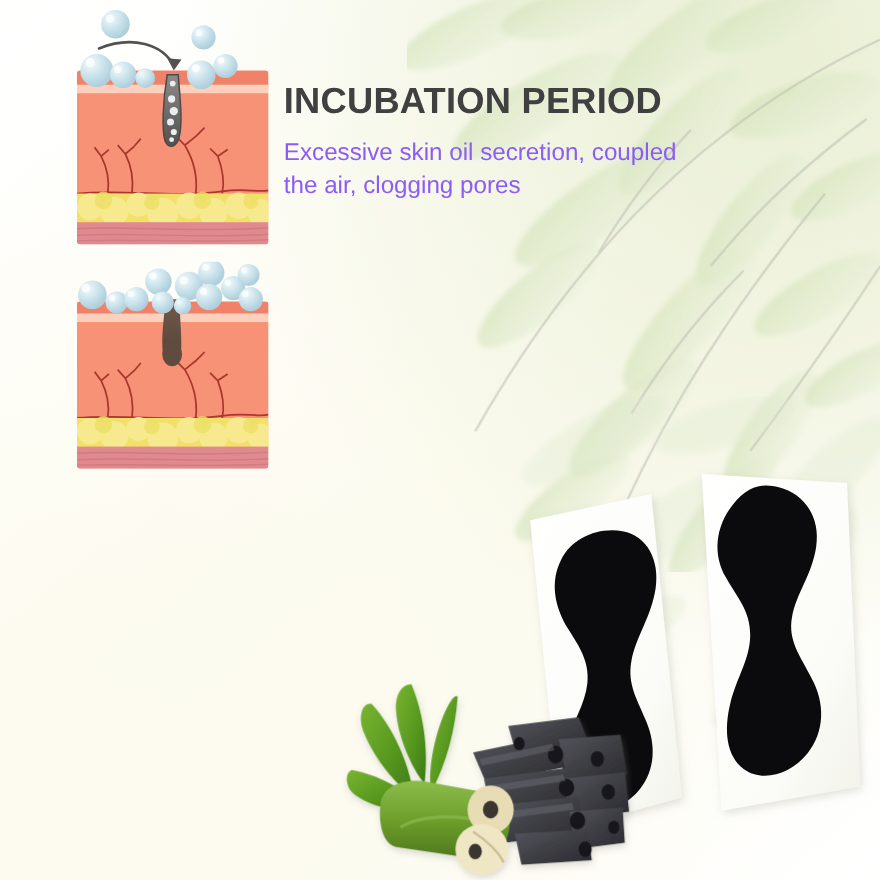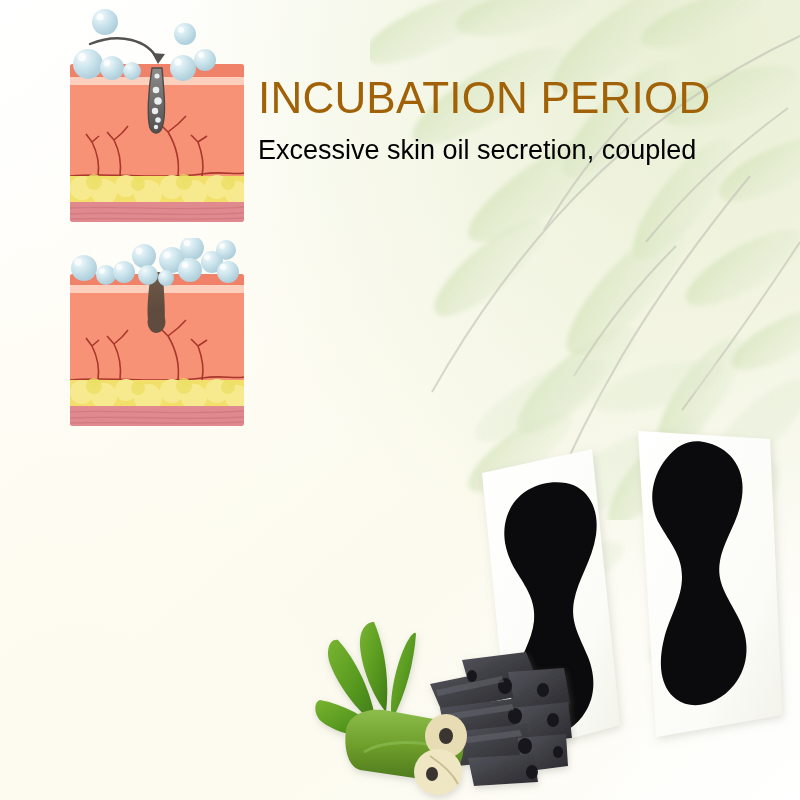--- a/index.html
+++ b/index.html
@@ -27,32 +27,32 @@
   .diagram { position:absolute; }
   #diagram-incubation { left:62px; top:6px;  width:190px; height:218px; }
   #diagram-formation  { left:62px; top:238px; width:190px; height:190px; }
 
   
   .text-block { position:absolute; }
   #block-incubation { left:258px; top:74px;  width:400px; }
   #block-formation  { left:258px; top:272px; width:440px; }
 
   .heading {
-    font-size:44px;
-    font-weight:normal;
-    color:#a16207;
+    font-size:33px;
+    font-weight:bold;
+    color:#404040;
     letter-spacing:.2px;
     line-height:1.08;
     white-space:nowrap;
   }
   .body-text {
     margin-top:13px;
-    font-size:27px;
+    font-size:22px;
     line-height:30px;
-    color:#000000;
+    color:#8b5cf6;
   }
   .body-text span { display:block; white-space:nowrap; }
 
   
   #product-strips { position:absolute; left:470px; top:425px; width:335px; height:355px; }
   #charcoal-bamboo { position:absolute; left:312px; top:612px; width:265px; height:188px; }
 </style>
 </head>
 <body>
 
@@ -292,20 +292,21 @@
         <circle cx="160" cy="8" r="2.8"></circle> 
           <circle cx="161" cy="29" r="3"></circle>
       </g>
     </g>
   </svg>
 
   <div class="text-block" id="block-incubation">
     <div class="heading">INCUBATION PERIOD</div>
     <div class="body-text">
       <span>Excessive skin oil secretion, coupled</span>
+      <span>the air, clogging pores</span>
     </div>
   </div>
 
   <div class="text-block" id="block-formation">
   </div>
 
   <svg id="product-strips" viewBox="0 0 335 355">
     <defs>
       <linearGradient id="paperg" x1="0" y1="0" x2="1" y2="1">
         <stop offset="0%" stop-color="#ffffff"></stop>

